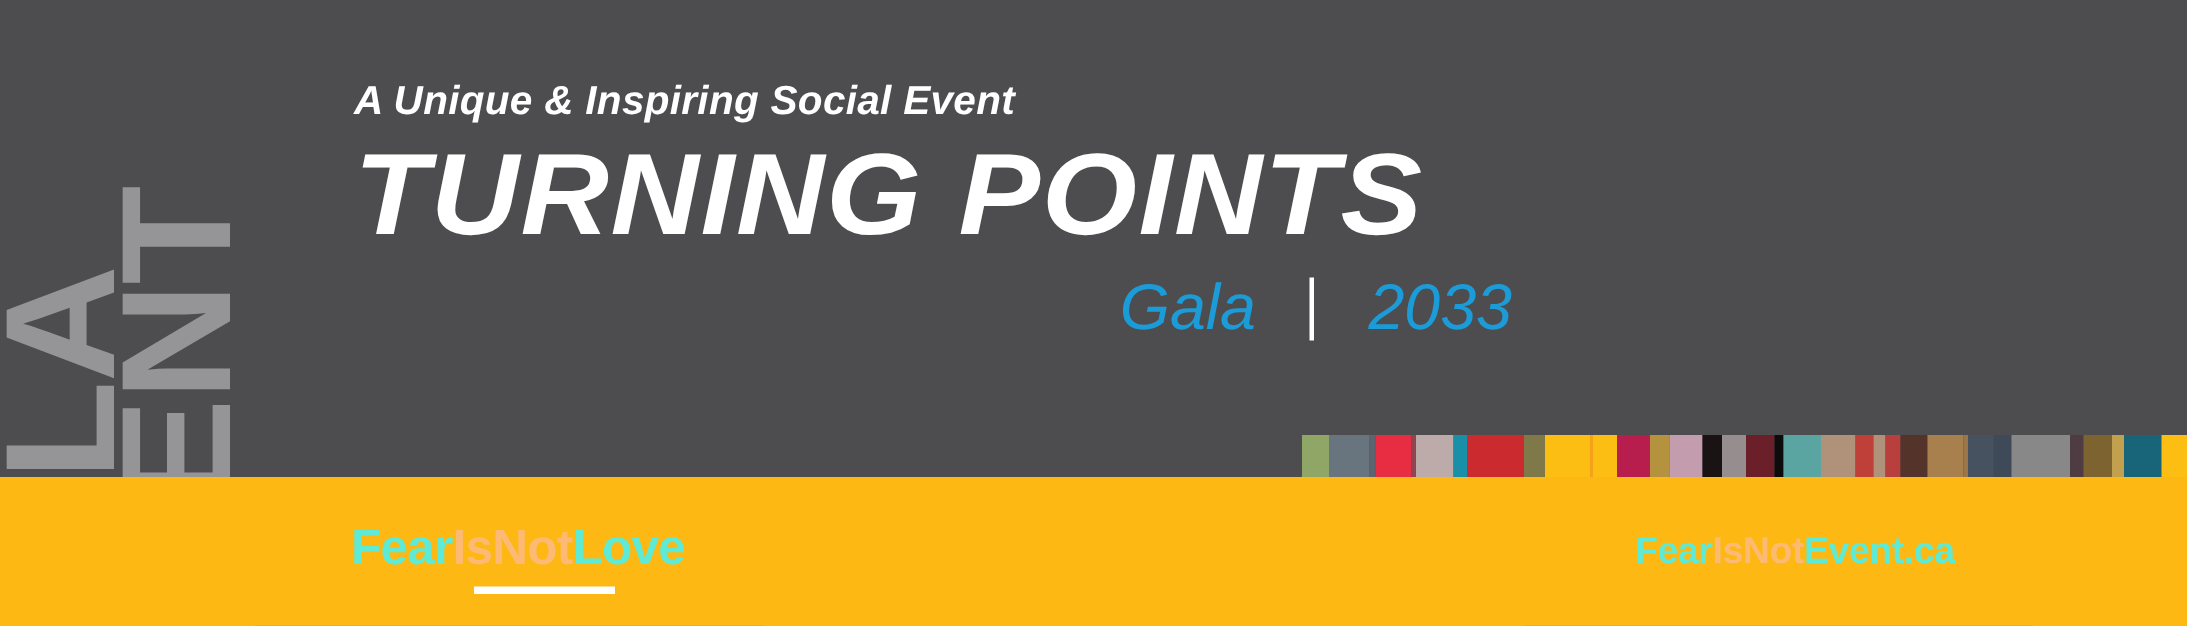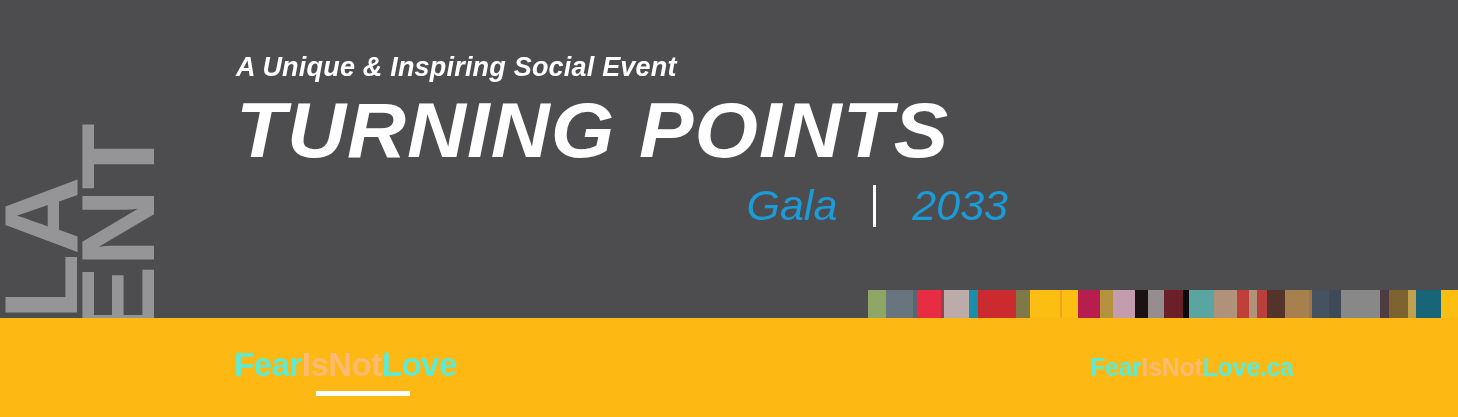--- a/index.html
+++ b/index.html
@@ -247,16 +247,16 @@
     </div>
 
   <div class="yellow-band"></div>
 
   <div class="logo-lockup">
     <div class="logo-text"><span class="logo-dark">Fear</span><span class="logo-light">IsNot</span><span class="logo-dark">Love</span></div>
     <div class="logo-underline"></div>
   </div>
 
   <div class="url-lockup">
-    <div class="url-text"><span class="logo-dark">Fear</span><span class="logo-light">IsNot</span><span class="logo-dark">Love.ca</span></div>
+    <div class="url-text"><span class="logo-dark">Fear</span><span class="logo-light">IsNot</span><span class="logo-dark">Event.ca</span></div>
   </div>
 
 </div>
 
 </body></html>

